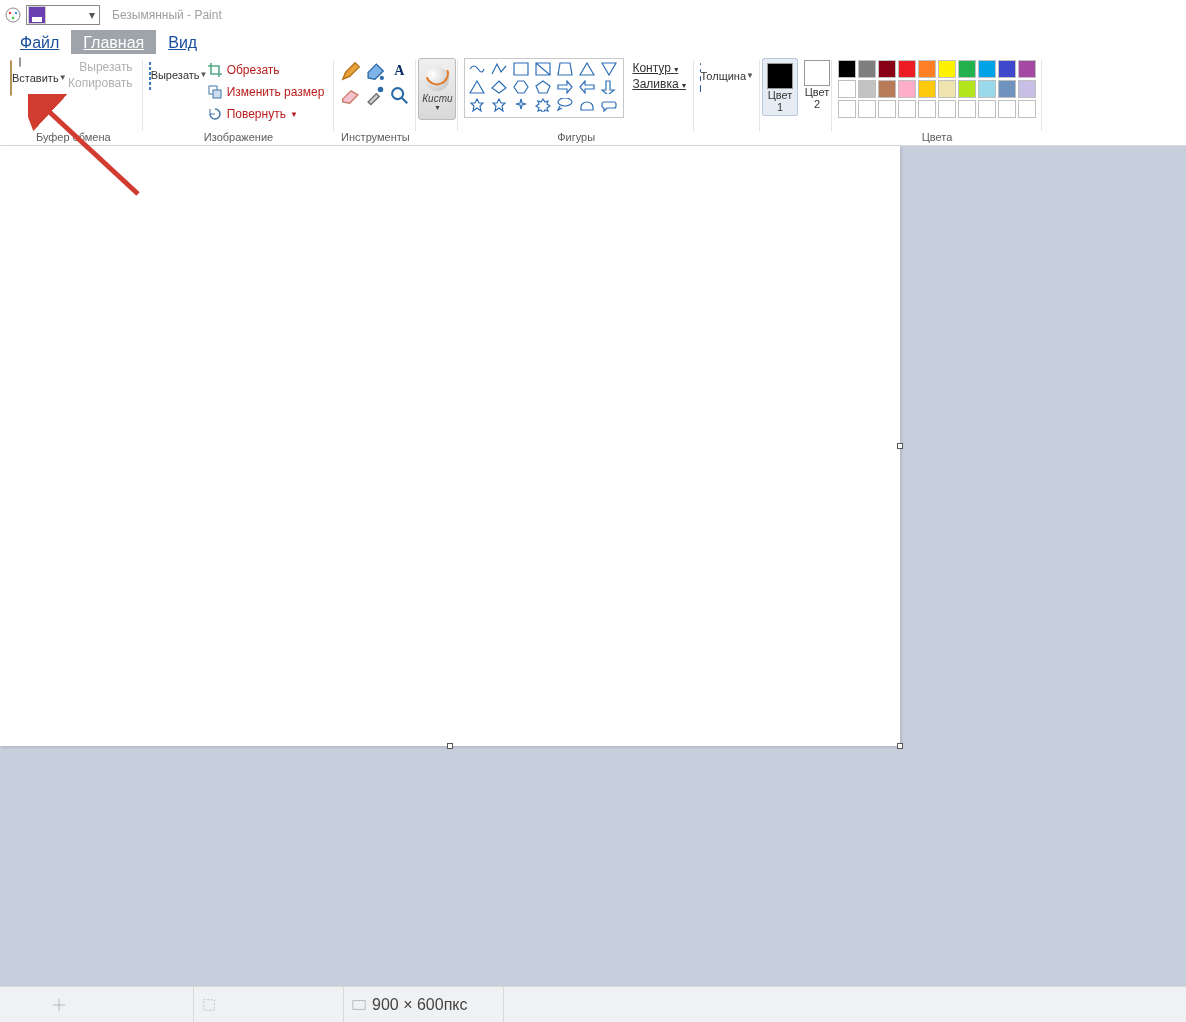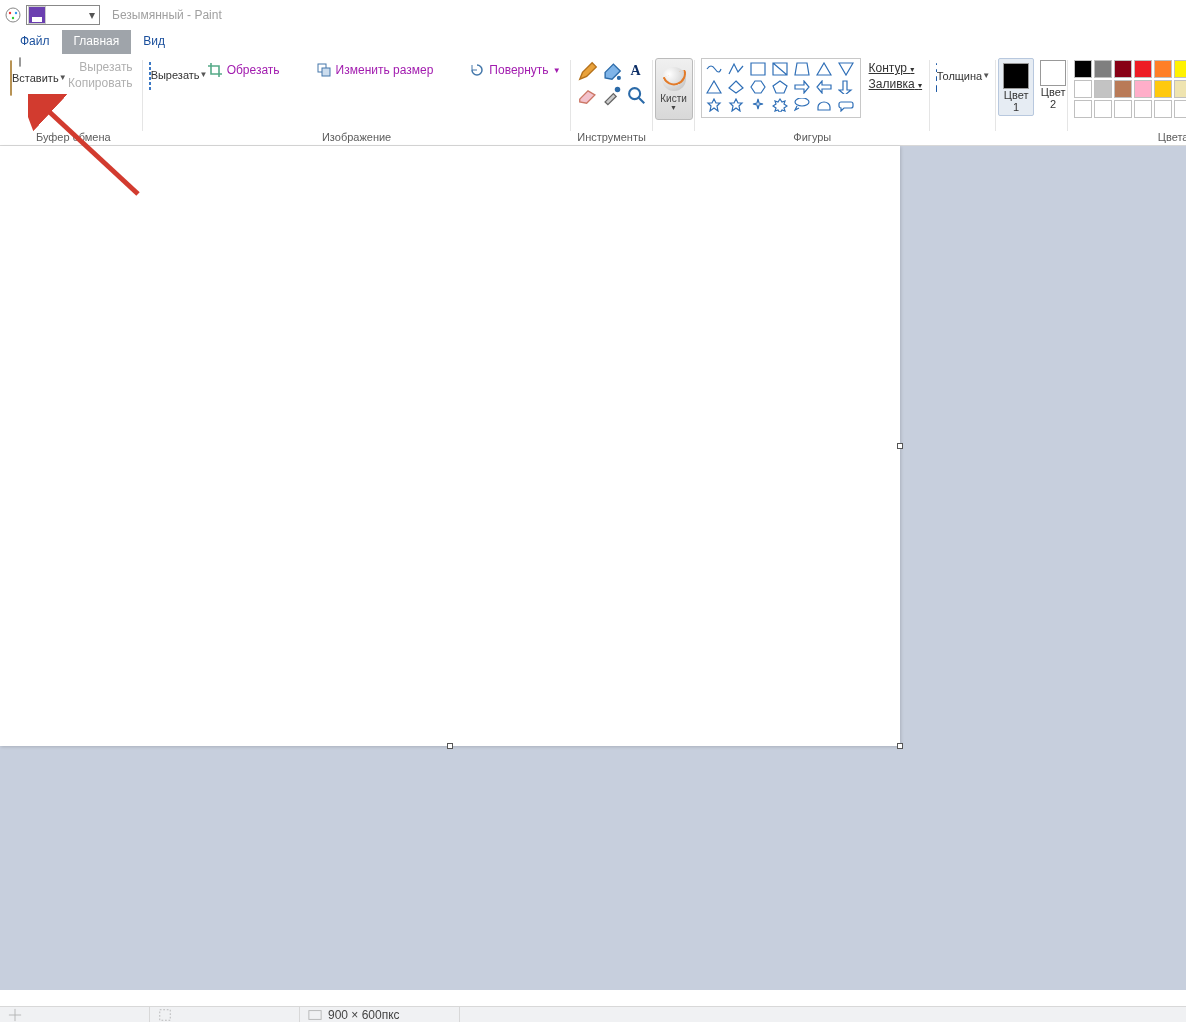--- a/index.html
+++ b/index.html
@@ -10,48 +10,48 @@
   .app-icon { width: 18px; height: 18px; position: relative; margin-right: 4px; }
   .qat { display: flex; align-items: center; border: 1px solid #888; height: 20px; background: #fff; }
   .qat .save { width: 18px; height: 18px; background: #6b3fb0; border: 1px solid #ccc; margin: 1px; position: relative; }
   .qat .save::after { content: ""; position: absolute; top: 10px; left: 3px; right: 3px; height: 5px; background: #fff; }
   .qat .blank { width: 38px; }
   .qat .more { width: 14px; text-align: center; color: #555; }
   .title-text { margin-left: 12px; color: #a0a0a0; font-size: 12px; }
 
   
   .menu-row { height: 24px; display: flex; align-items: stretch; padding-left: 8px; }
-  .menu-tab { padding: 4px 12px; font-size: 12px; color: #1a4f9c; cursor: default; }
+  .menu-tab { padding: 4px 12px; font-size: 16px; color: #1a4f9c; cursor: default; text-decoration: underline; }
   .menu-tab.active { background: #9fa4aa; color: #fff; }
 
   
   .ribbon { height: 92px; border-bottom: 1px solid #d8d8d8; display: flex; padding: 2px 4px 0 4px; position: relative; }
   .group { display: flex; flex-direction: column; align-items: center; padding: 2px 6px 0 6px; position: relative; }
   .group::after { content: ""; position: absolute; right: 0; top: 4px; bottom: 14px; width: 1px; background: #e5e5e5; }
   .group-label { font-size: 11px; color: #5c5c5c; margin-top: auto; padding-bottom: 2px; white-space: nowrap; }
   .group-body { display: flex; align-items: flex-start; height: 72px; }
 
   .big-btn { display: flex; flex-direction: row; align-items: center; width: 54px; padding-top: 2px; font-size: 11px; color: #333; }
   .big-btn .caret { font-size: 8px; color: #555; line-height: 1; }
   .clipboard-icon { width: 30px; height: 36px; background: #e2c28b; border: 1px solid #b89355; border-radius: 2px; position: relative; }
   .clipboard-icon::before { content: ""; position: absolute; top: -4px; left: 8px; right: 8px; height: 8px; background: #c9c9c9; border: 1px solid #999; border-radius: 2px; }
   .clipboard-icon::after { content: ""; position: absolute; top: 6px; left: 4px; right: 4px; bottom: 4px; background: #fff; }
 
   .text-list { display: flex; flex-direction: column; font-size: 12px; color: #b0b0b0; padding-top: 1px; }
   .text-list div { padding: 1px 4px; white-space: nowrap; text-align: right; }
 
   .select-icon { width: 34px; height: 28px; border: 1px dashed #3b78c4; margin: 2px auto 0; }
-  .img-actions { display: flex; flex-direction: row; font-size: 12px; color: #a21caf; padding-top: 1px; gap: 28px; }
+  .img-actions { display: flex; flex-direction: column; font-size: 12px; color: #b91c1c; padding-top: 1px; }
   .img-actions div { display: flex; align-items: center; padding: 0 4px; white-space: nowrap; height: 22px; gap: 4px; }
   .mini-ico { width: 16px; height: 16px; display: inline-flex; align-items: center; justify-content: center; }
 
   .tool-grid { display: grid; grid-template-columns: repeat(3, 22px); grid-auto-rows: 22px; gap: 2px; padding-top: 2px; }
   .tool-cell { display: flex; align-items: center; justify-content: center; font-size: 14px; }
 
-  .brush-btn { width: 38px; height: 62px; background: linear-gradient(#f0f0f0,#d8d8d8); border: 1px solid #bbb; border-radius: 3px; display: flex; flex-direction: column; align-items: center; justify-content: center; font-size: 10px; color: #444; }
+  .brush-btn { width: 38px; height: 62px; background: linear-gradient(#f0f0f0,#d8d8d8); border: 1px solid #bbb; border-radius: 3px; display: flex; flex-direction: column; align-items: center; justify-content: center; font-size: 10px; color: #444; font-style: italic; }
   .brush-ico { width: 24px; height: 24px; border-radius: 50%; background: radial-gradient(circle at 30% 30%, #fff, #bbb); position: relative; margin-bottom: 2px; }
   .brush-ico::after { content: ""; position: absolute; width: 20px; height: 10px; border: 2px solid #e37b29; border-top: none; border-radius: 0 0 12px 12px; top: 6px; left: 2px; transform: rotate(-20deg); }
 
   .shapes-box { width: 160px; height: 60px; border: 1px solid #c8c8c8; overflow: hidden; padding: 2px; position: relative; }
   .shapes-grid { display: grid; grid-template-columns: repeat(7, 20px); grid-auto-rows: 16px; gap: 2px; }
   .shape-cell { display: flex; align-items: center; justify-content: center; }
   .shape-cell svg { width: 16px; height: 14px; stroke: #2f6fb7; fill: none; stroke-width: 1.2; }
   .shapes-side { display: flex; flex-direction: column; font-size: 12px; color: #333; padding: 2px 0 0 6px; text-decoration: underline; }
   .shapes-side div { padding: 1px 2px; white-space: nowrap; }
 
@@ -67,21 +67,21 @@
 
   
   .workspace { position: absolute; top: 146px; left: 0; right: 0; bottom: 32px; background: #c7cfdd; }
   .canvas { position: absolute; top: 0; left: 0; width: 900px; height: 600px; background: #fff; box-shadow: 1px 1px 3px rgba(0,0,0,0.15); }
   .handle { position: absolute; width: 6px; height: 6px; background: #fff; border: 1px solid #555; }
 
   
   .arrow-anno { position: absolute; z-index: 50; pointer-events: none; }
 
   
-  .statusbar { position: absolute; bottom: 0; left: 0; right: 0; height: 16px; background: #f0f1f3; border-top: 1px solid #d8d8d8; display: flex; align-items: center; font-size: 12px; color: #444; }
+  .statusbar { position: absolute; bottom: 0; left: 0; right: 0; height: 36px; background: #f0f1f3; border-top: 1px solid #d8d8d8; display: flex; align-items: center; font-size: 16px; color: #444; padding-left: 44px; }
   .status-seg { height: 100%; display: flex; align-items: center; padding: 0 8px; border-right: 1px solid #d8d8d8; gap: 6px; }
   .status-ico { width: 14px; height: 14px; opacity: .6; }
 </style>
 </head>
 <body>
 
 <div class="titlebar">
   <div class="app-icon">
     <svg viewBox="0 0 18 18">
         <circle cx="9" cy="9" r="7" fill="#fff" stroke="#888"></circle>

